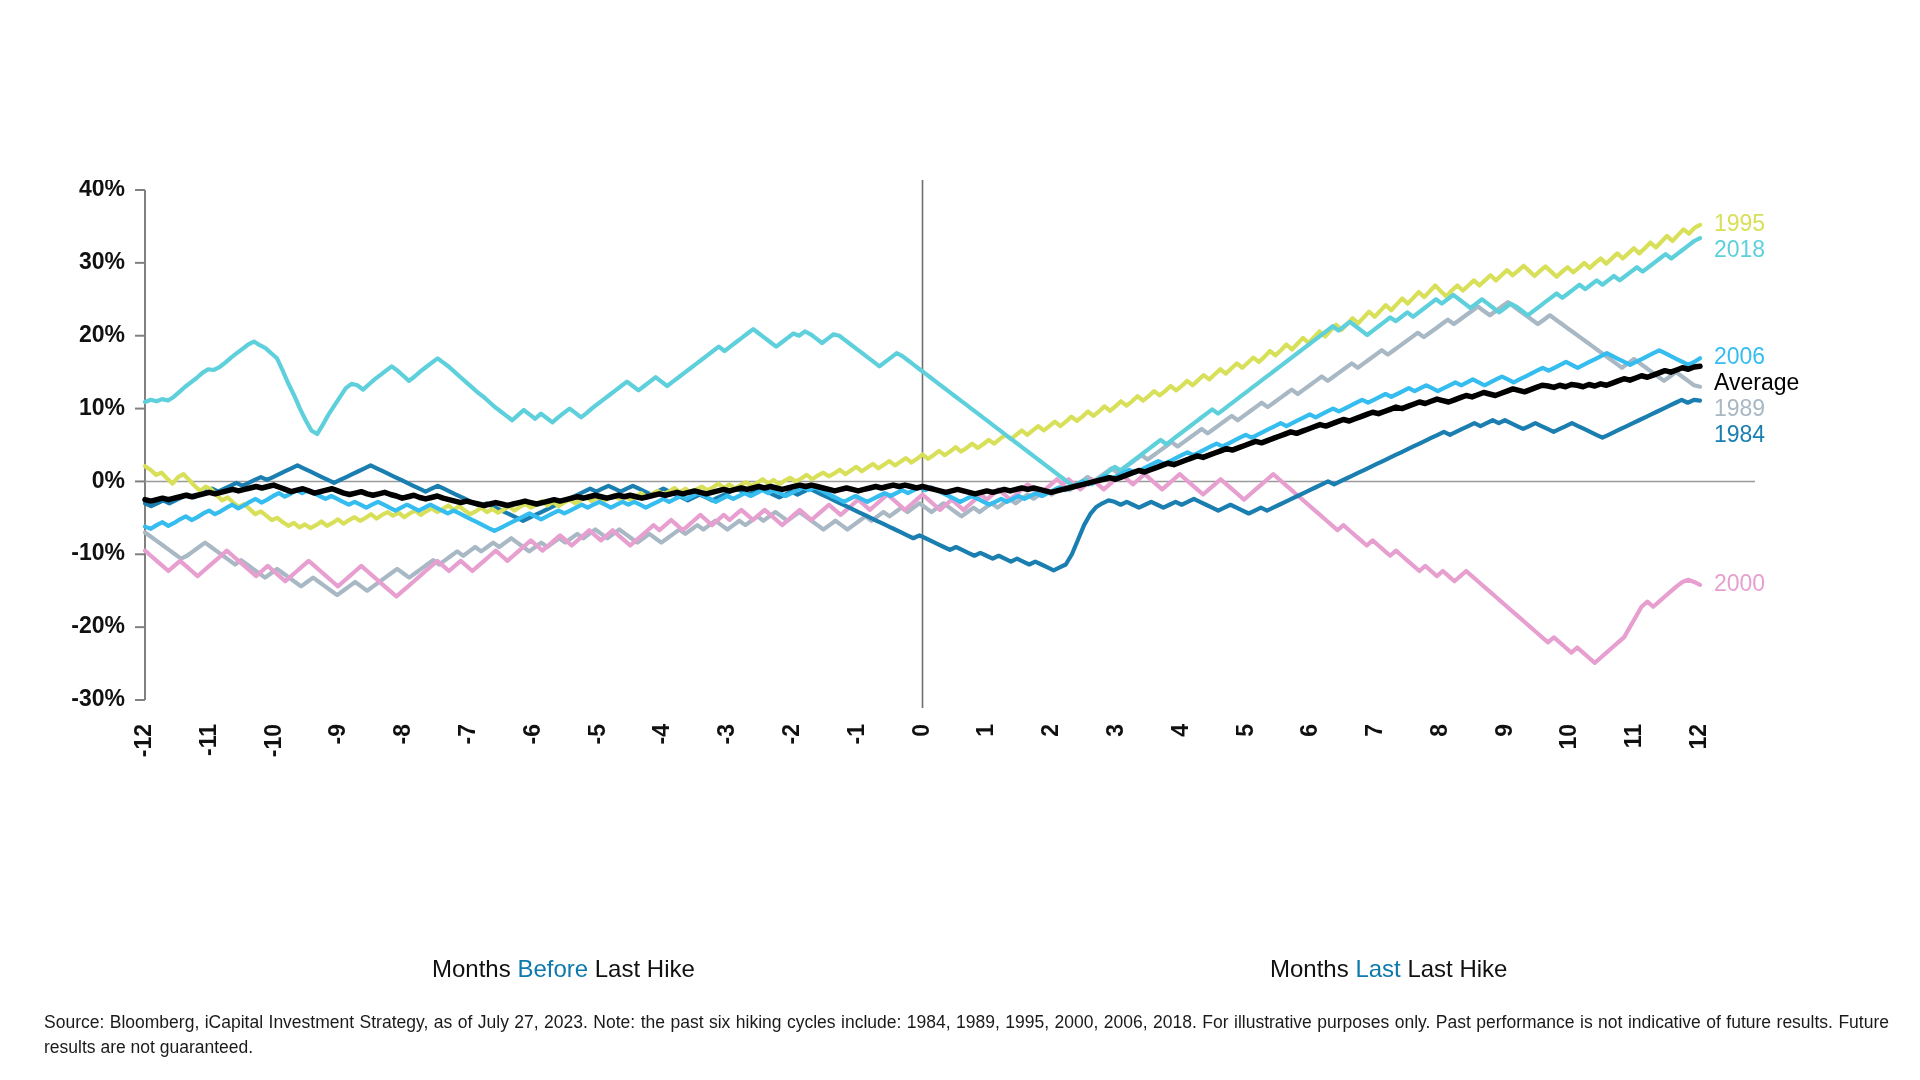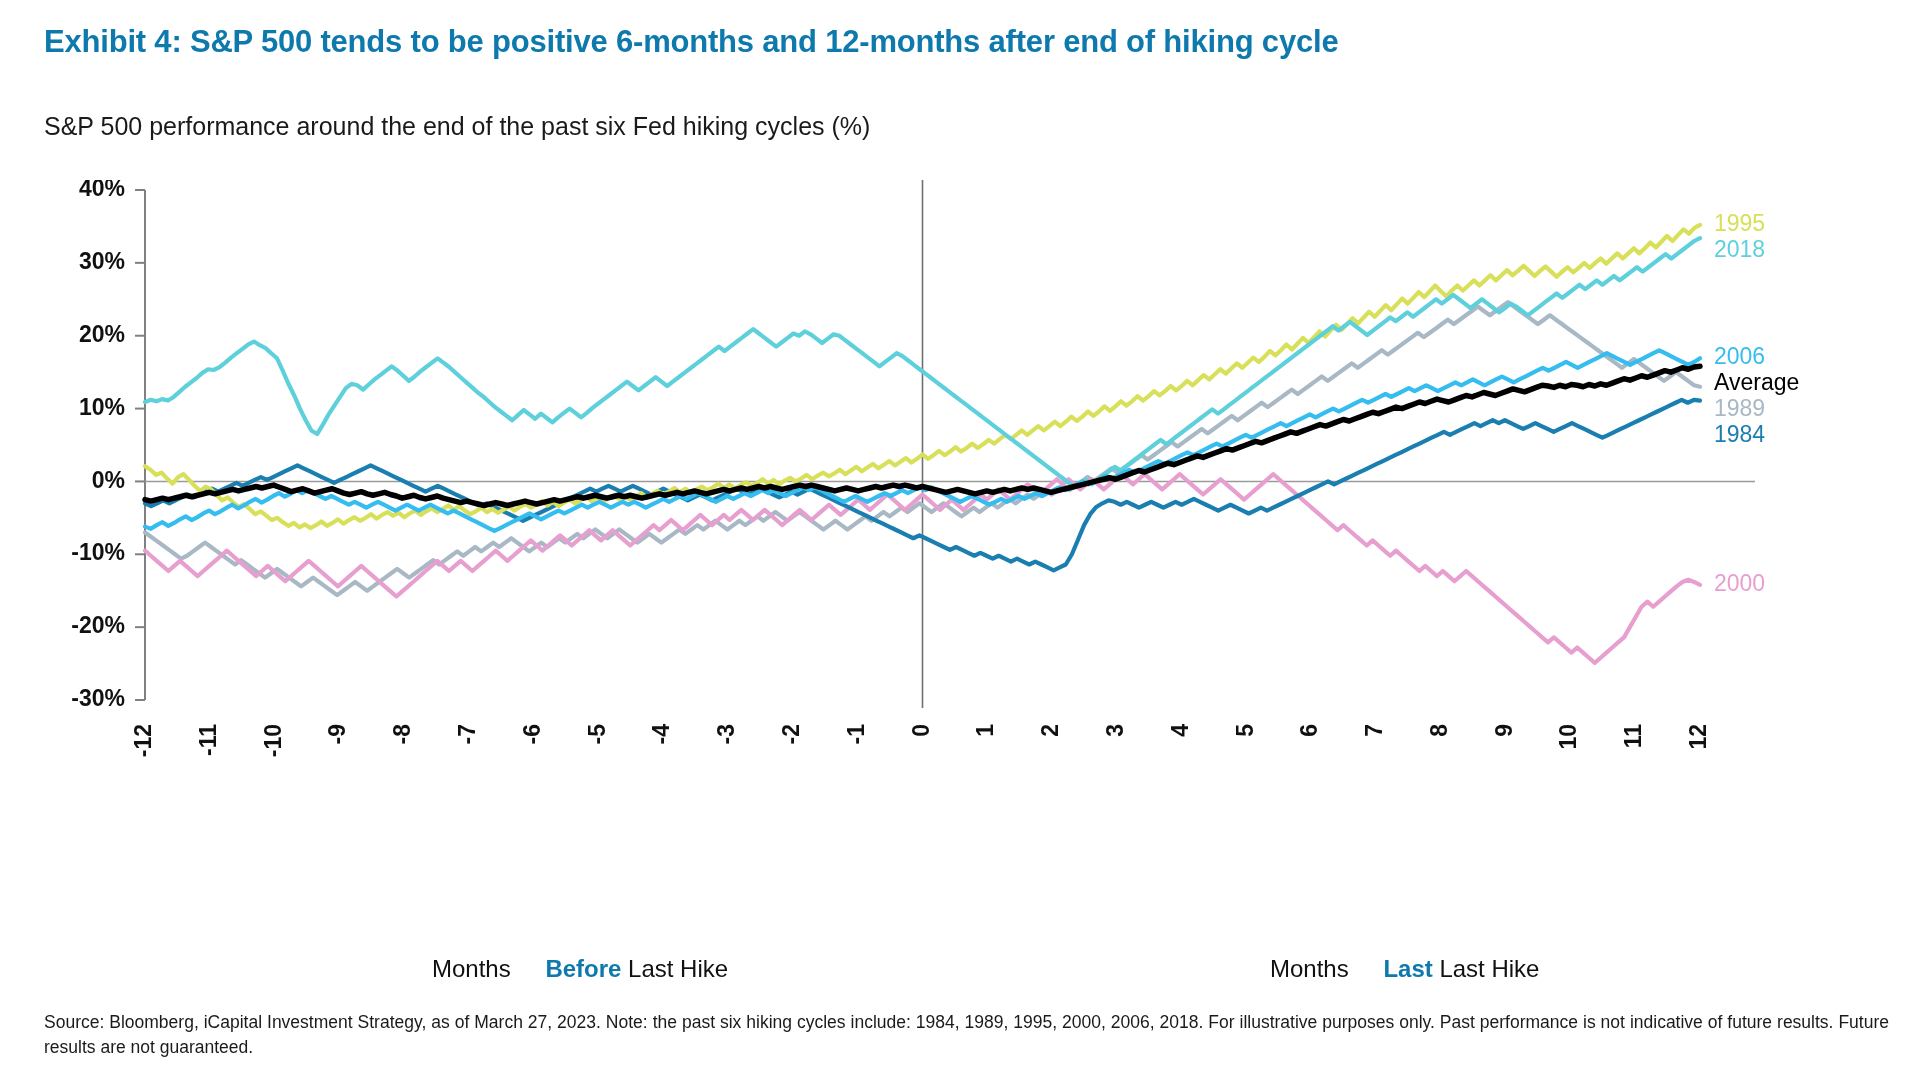--- a/index.html
+++ b/index.html
@@ -52,37 +52,35 @@
   .vline{stroke:#6f6f6f;stroke-width:1.6;}
   .dataline{fill:none;stroke-linejoin:round;stroke-linecap:round;}
 
   #axis-captions{
     position:absolute;top:955px;left:0;width:1920px;height:40px;
   }
   .axis-caption{
     position:absolute;top:0;
     font-size:24px;font-weight:400;color:#111111;white-space:nowrap;
   }
-  .axis-caption .hl{color:#0d79ac;font-weight:700;margin-left:28px;}
+  .axis-caption .hl{color:#0d79ac;font-weight:400;}
   #caption-before{left:432px;}
   #caption-after{left:1270px;}
 
   #source-note{
     position:absolute;left:44px;top:1010px;width:1845px;
     font-size:17.5px;line-height:1.45;color:#1a1a1a;
     text-align:justify;
   }
 </style>
 </head>
 <body>
 
 <div class="page">
 
-  <div id="chart-title">Exhibit 4: S&amp;P 500 tends to be positive 6-months and 12-months after end of hiking cycle</div>
-  <div id="chart-subtitle">S&amp;P 500 performance around the end of the past six Fed hiking cycles (%)</div>
 
   <div id="plot-wrap">
     <svg id="plot-svg" width="1920" height="800" viewBox="0 0 1920 800">
       <g id="y-axis-group">
           <line class="axis-line" x1="145" y1="10" x2="145" y2="520"></line>
           <line class="tick-mark" x1="135" y1="10" x2="145" y2="10"></line>
           <text class="ytick-label" x="125" y="10">40%</text>
           <line class="tick-mark" x1="135" y1="82.85714285714285" x2="145" y2="82.85714285714285"></line>
           <text class="ytick-label" x="125" y="82.85714285714285">30%</text>
           <line class="tick-mark" x1="135" y1="155.7142857142857" x2="145" y2="155.7142857142857"></line>
@@ -152,15 +150,15 @@
 
   <div id="axis-captions">
     <div class="axis-caption" id="caption-before">
       <span>Months </span><span class="hl">Before</span><span> Last Hike</span>
     </div>
     <div class="axis-caption" id="caption-after">
       <span>Months </span><span class="hl">Last</span><span> Last Hike</span>
     </div>
   </div>
 
-  <div id="source-note">Source: Bloomberg, iCapital Investment Strategy, as of March 27, 2023. Note: the past six hiking cycles include: 1984, 1989, 1995, 2000, 2006, 2018. For illustrative purposes only. Past performance is not indicative of future results. Future results are not guaranteed.</div>
+  <div id="source-note">Source: Bloomberg, iCapital Investment Strategy, as of July 27, 2023. Note: the past six hiking cycles include: 1984, 1989, 1995, 2000, 2006, 2018. For illustrative purposes only. Past performance is not indicative of future results. Future results are not guaranteed.</div>
 
 </div>
 
 </body></html>

